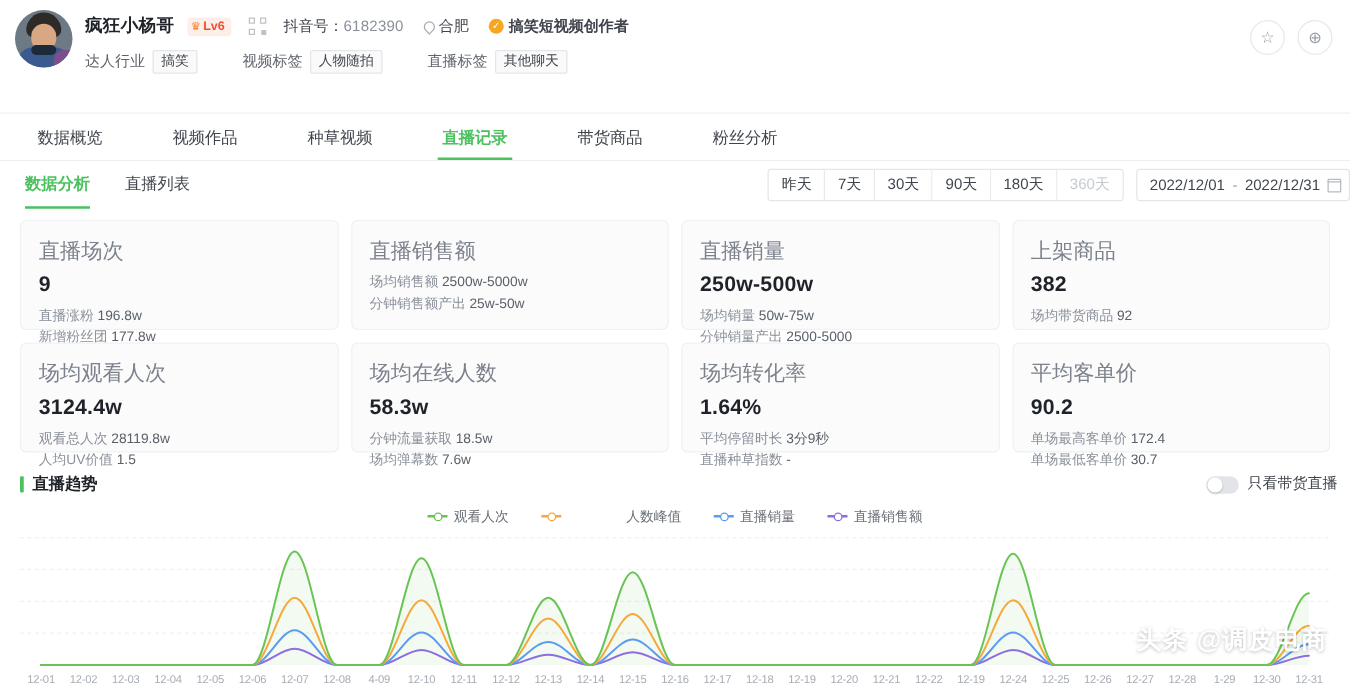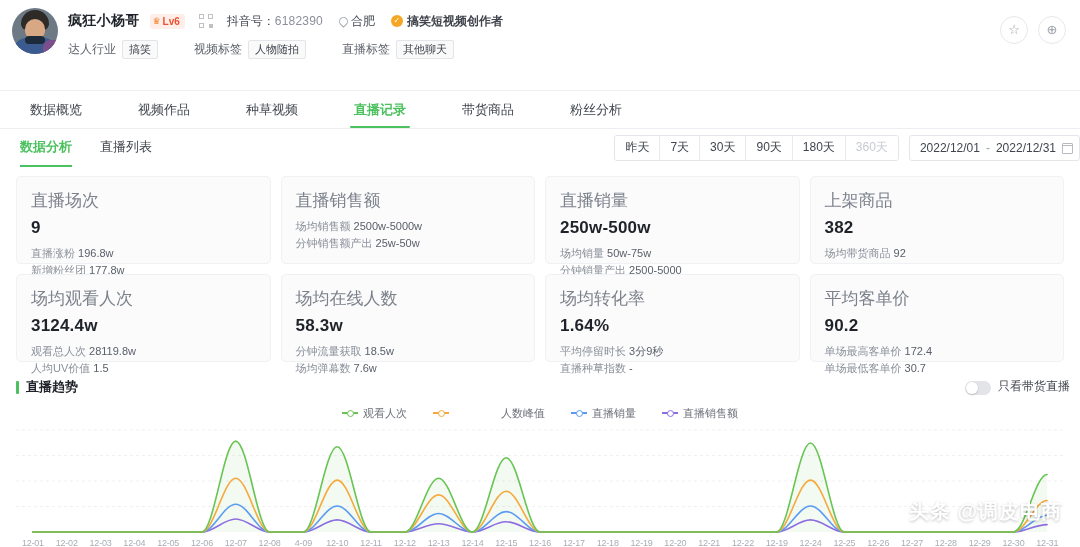--- a/index.html
+++ b/index.html
@@ -693,21 +693,21 @@
           <div class="xtick">12-19</div>
           <div class="xtick">12-20</div>
           <div class="xtick">12-21</div>
           <div class="xtick">12-22</div>
           <div class="xtick">12-19</div>
           <div class="xtick">12-24</div>
           <div class="xtick">12-25</div>
           <div class="xtick">12-26</div>
           <div class="xtick">12-27</div>
           <div class="xtick">12-28</div>
-          <div class="xtick">12-29</div>
+          <div class="xtick">1-29</div>
           <div class="xtick">12-30</div>
           <div class="xtick">12-31</div>
         </div>
     </div>
   </div>
 
   <div class="watermark">头条 @调皮电商</div>
 </div>
 
 </body></html>

